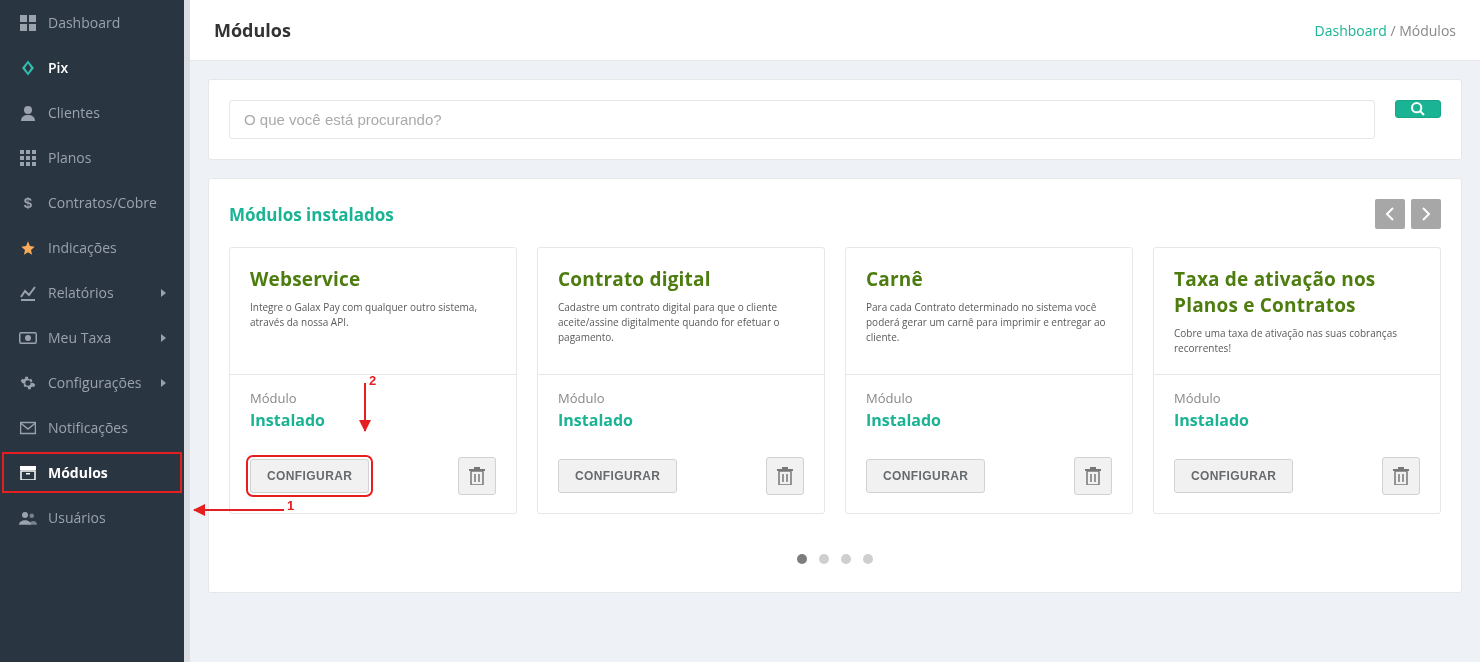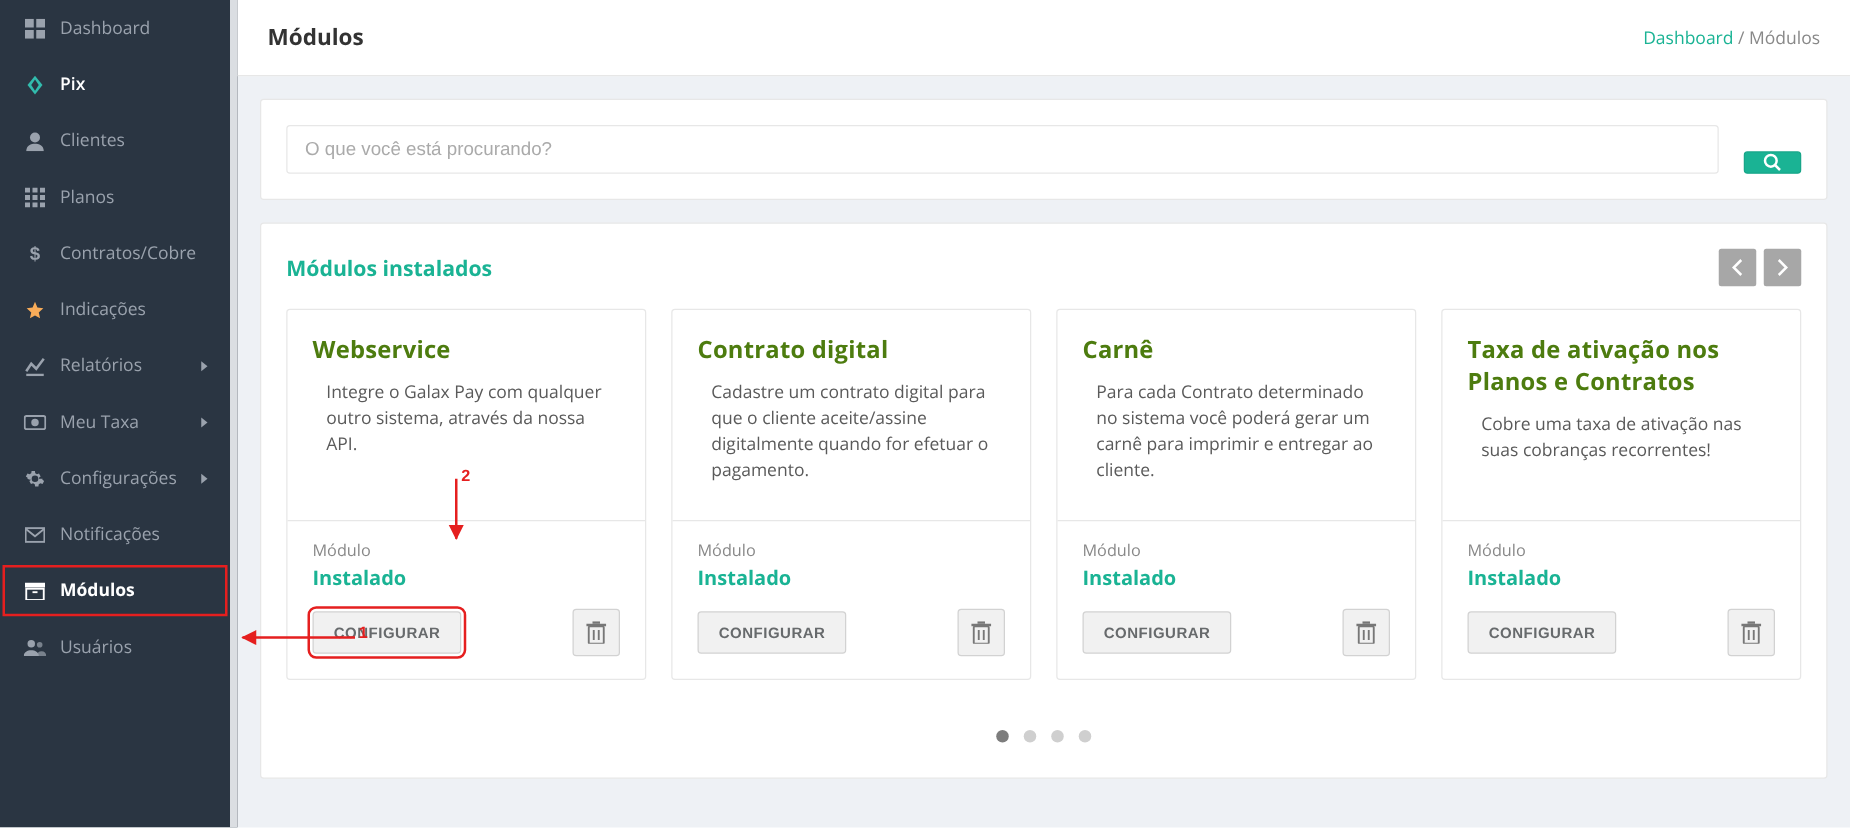--- a/index.html
+++ b/index.html
@@ -86,21 +86,21 @@
   .breadcrumbs a { color: var(--green); text-decoration: none; }
   .content { padding: 18px; overflow: auto; }
 
   .panel {
     background: var(--card-bg);
     border: 1px solid var(--border);
     border-radius: 3px;
     padding: 20px;
     margin-bottom: 18px;
   }
-  .search-row { display: flex; gap: 20px; align-items: flex-end; }
+  .search-row { display: flex; gap: 20px; align-items: flex-start; }
   .search-input {
     flex: 1;
     padding: 10px 14px;
     border: 1px solid var(--border);
     border-radius: 3px;
     font-size: 15px;
     color: #555;
   }
   .search-input::placeholder { color: #aaa; }
   .search-btn {
@@ -132,25 +132,25 @@
   .card {
     flex: 1;
     border: 1px solid var(--border);
     border-radius: 3px;
     display: flex;
     flex-direction: column;
     min-width: 0;
   }
   .card-top { padding: 18px 20px; flex: 1; }
   .card-title { font-size: 19px; font-weight: 700; color: #4d7c0f; margin: 0 0 8px 0; letter-spacing: .2px; }
-  .card-desc { font-size: 14px; color: var(--muted); margin: 11px; line-height: 1.5; }
+  .card-desc { font-size: 10px; color: var(--muted); margin: 0; line-height: 1.5; }
   .card-divider { border-top: 1px solid var(--border); }
   .card-bottom { padding: 14px 20px 18px; }
   .status-label { font-size: 13px; color: #888; margin: 0 0 2px 0; }
-  .status-value { font-size: 16px; font-weight: 700; color: var(--green); margin: 0 0 14px 0; }
+  .status-value { font-size: 16px; font-weight: 700; color: var(--green); margin: 0 0 26px 0; }
   .card-actions { display: flex; align-items: center; }
   .btn-config {
     background: var(--gray-btn);
     border: 1px solid var(--gray-btn-border);
     color: var(--gray-btn-text);
     font-weight: 700;
     font-size: 12px;
     letter-spacing: .4px;
     padding: 9px 16px;
     border-radius: 3px;

